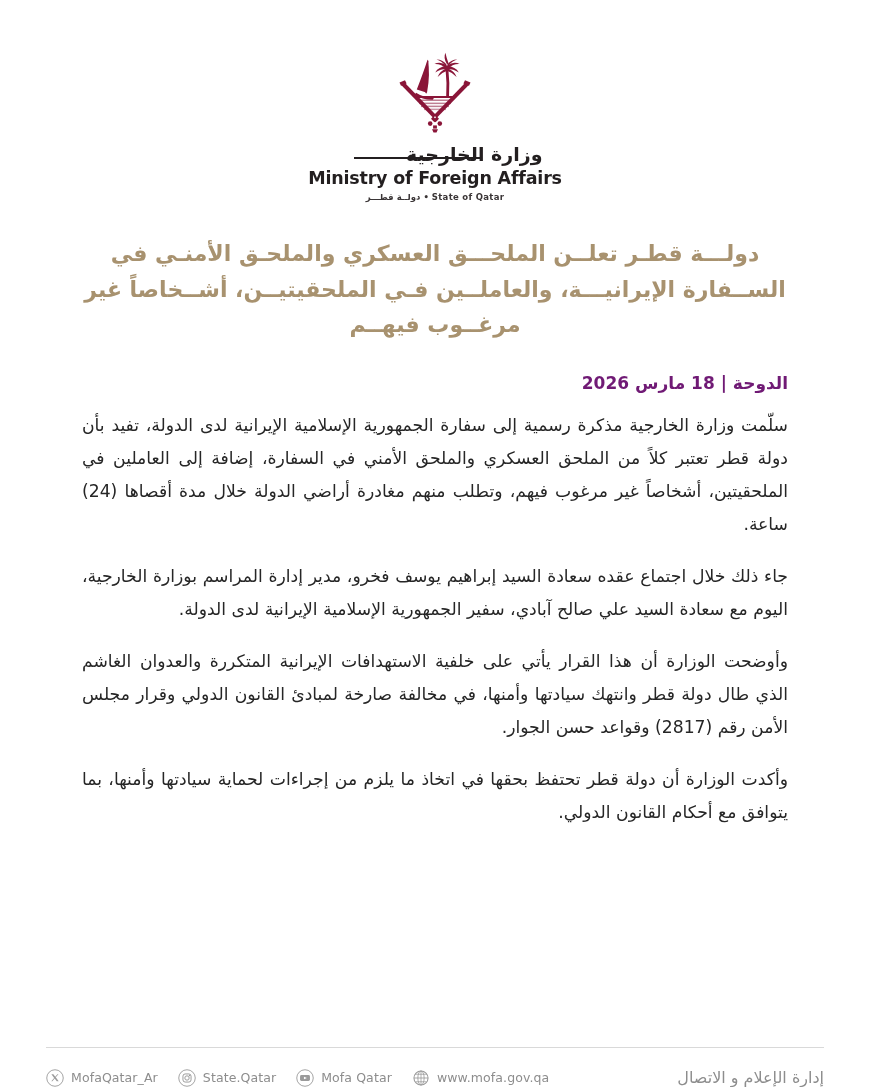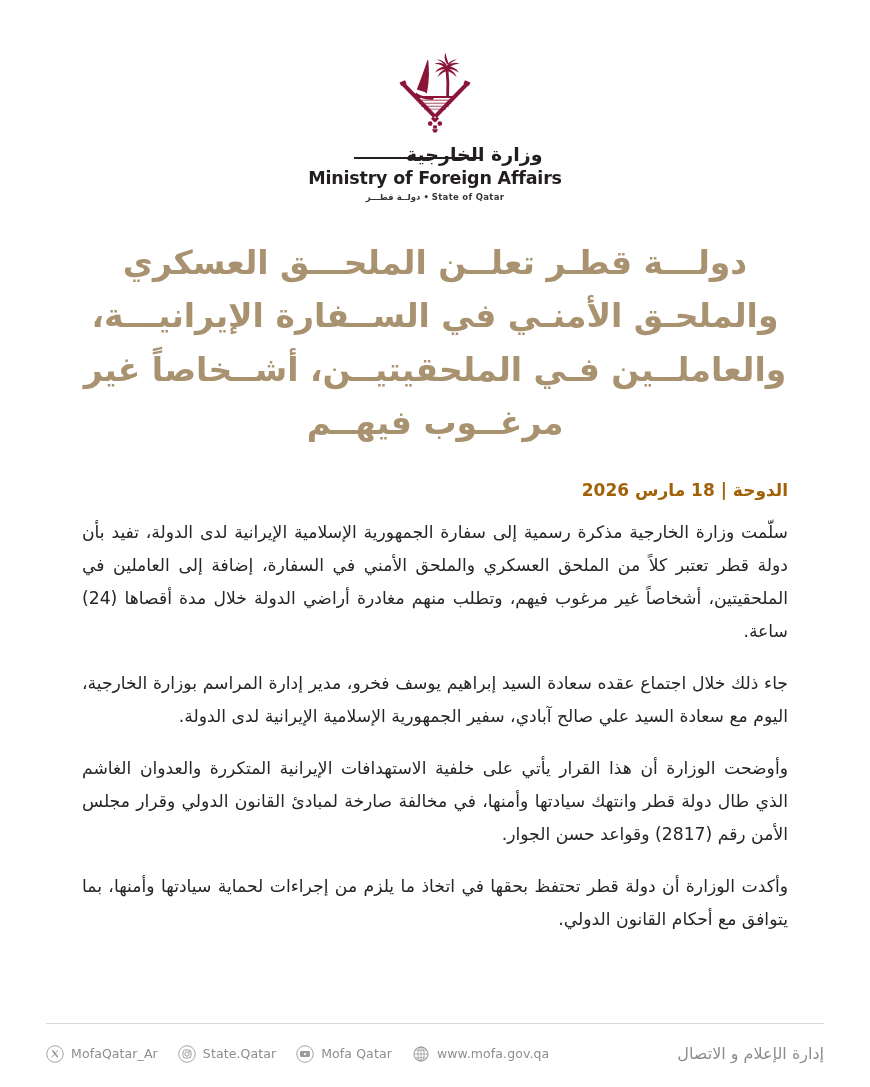--- a/index.html
+++ b/index.html
@@ -83,34 +83,34 @@
     letter-spacing: 0.3px;
     white-space: nowrap;
   }
 
   
   .title {
     margin: 34px 78px 0 78px;
     direction: rtl;
     text-align: center;
     color: #a8926f;
-    font-size: 33px;
+    font-size: 22px;
     font-weight: 700;
     line-height: 1.62;
     letter-spacing: 0px;
   }
 
   
   .dateline {
     margin: 30px 82px 0 82px;
     direction: rtl;
     text-align: right;
     font-size: 17px;
     font-weight: 700;
-    color: #a16207;
+    color: #701a75;
   }
 
   
   .body-wrap {
     margin: 16px 82px 0 82px;
     direction: rtl;
     text-align: justify;
     text-align-last: right;
   }
   .para {
@@ -119,21 +119,20 @@
     color: #262626;
     margin: 0 0 19px 0;
     font-weight: 400;
   }
   .para:last-child { margin-bottom: 0; }
 
   
   .spacer { flex: 1 1 auto; }
   .footer {
     margin: 0 46px 0 46px;
-    padding-bottom: 24px;
   }
   .footer-rule {
     height: 1px;
     background: #d9d9d9;
     margin-bottom: 20px;
   }
   .footer-row {
     display: flex;
     align-items: center;
     justify-content: space-between;

